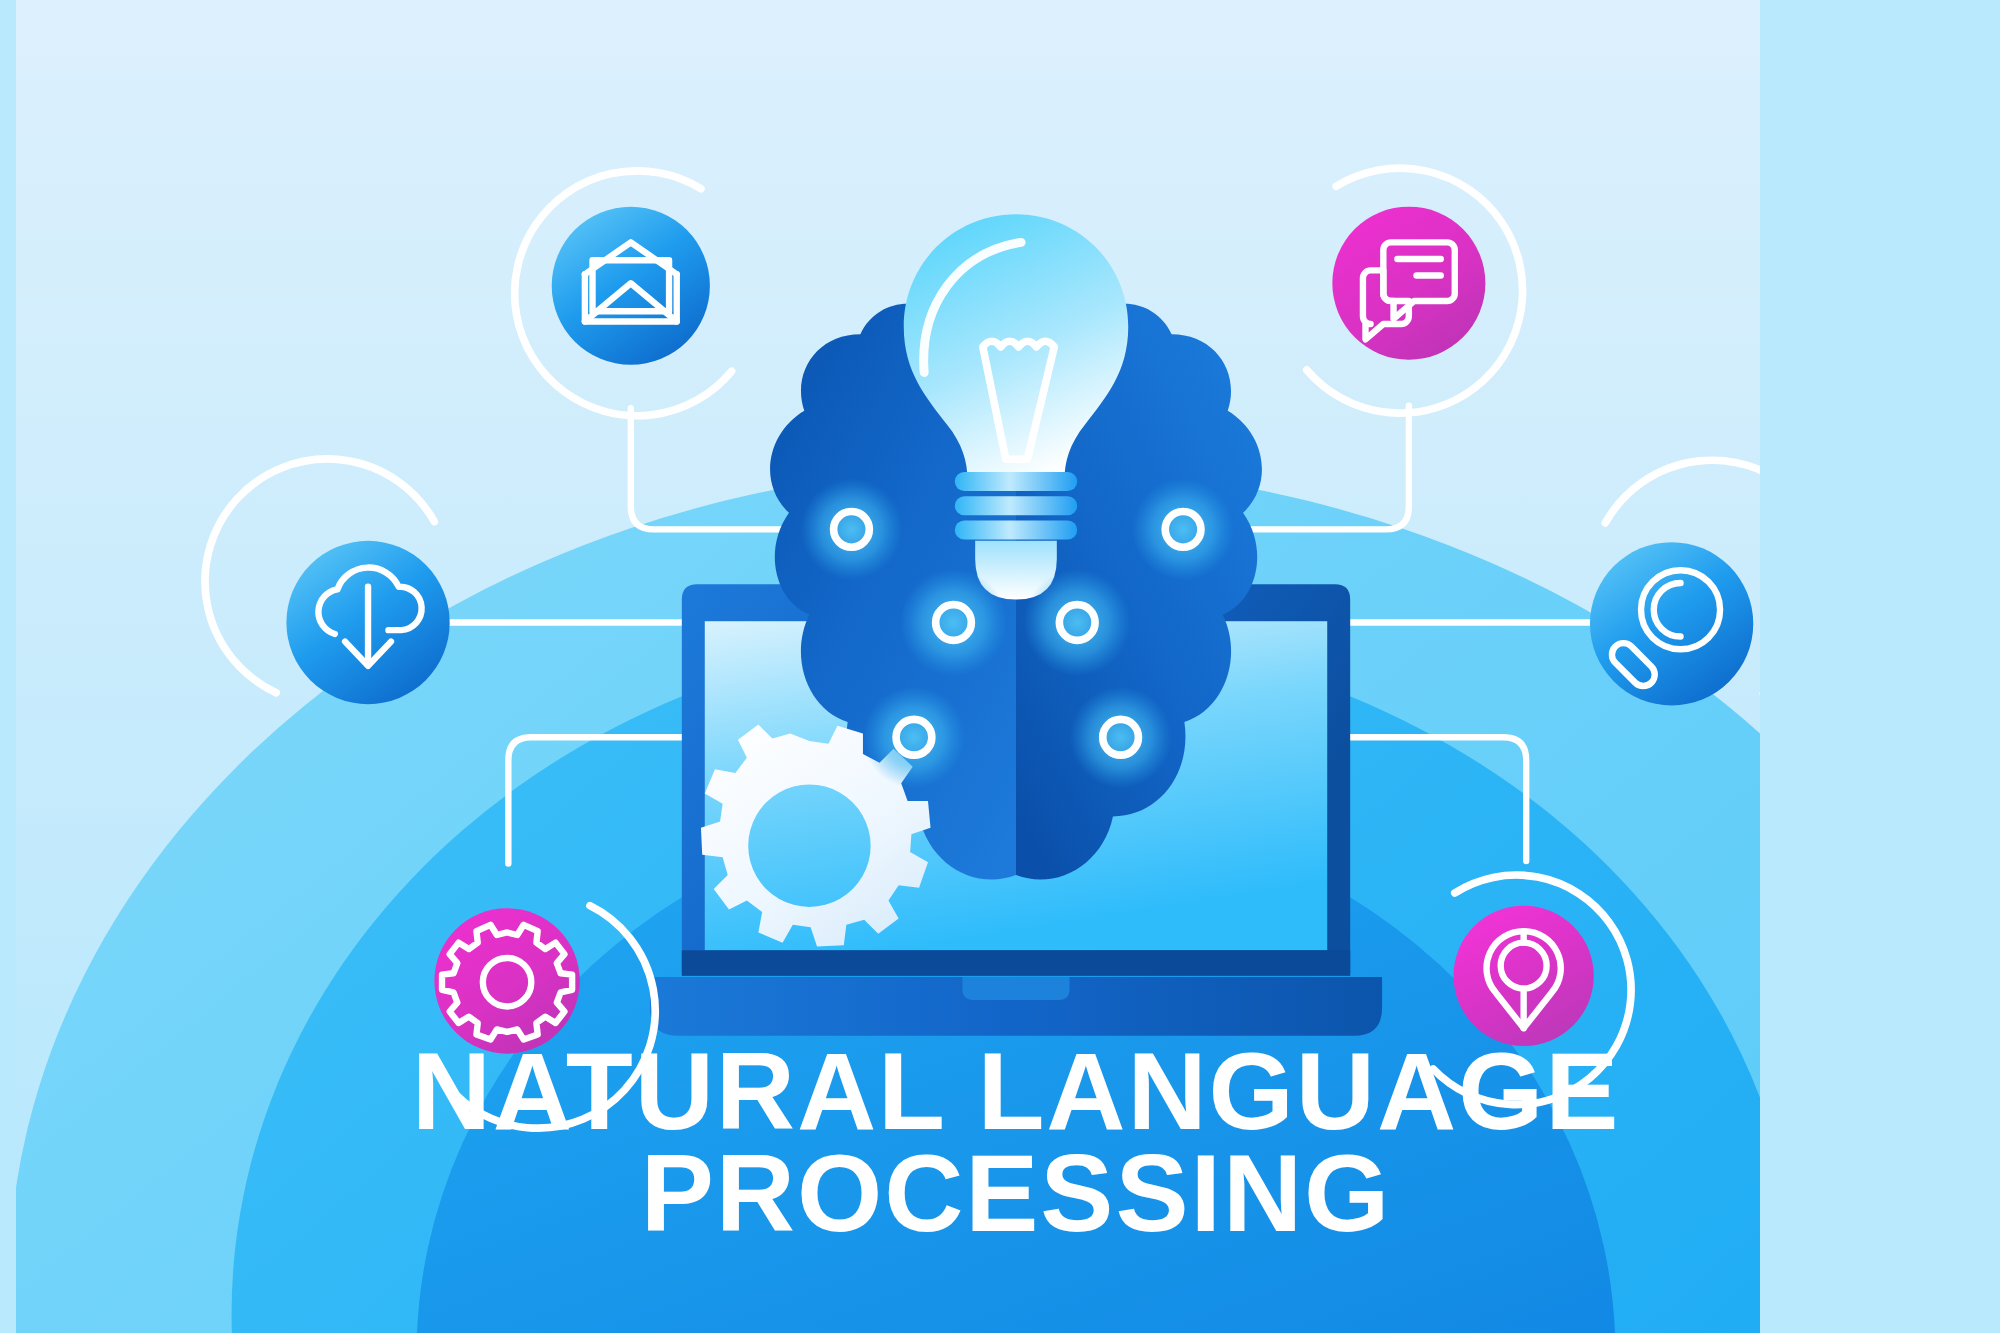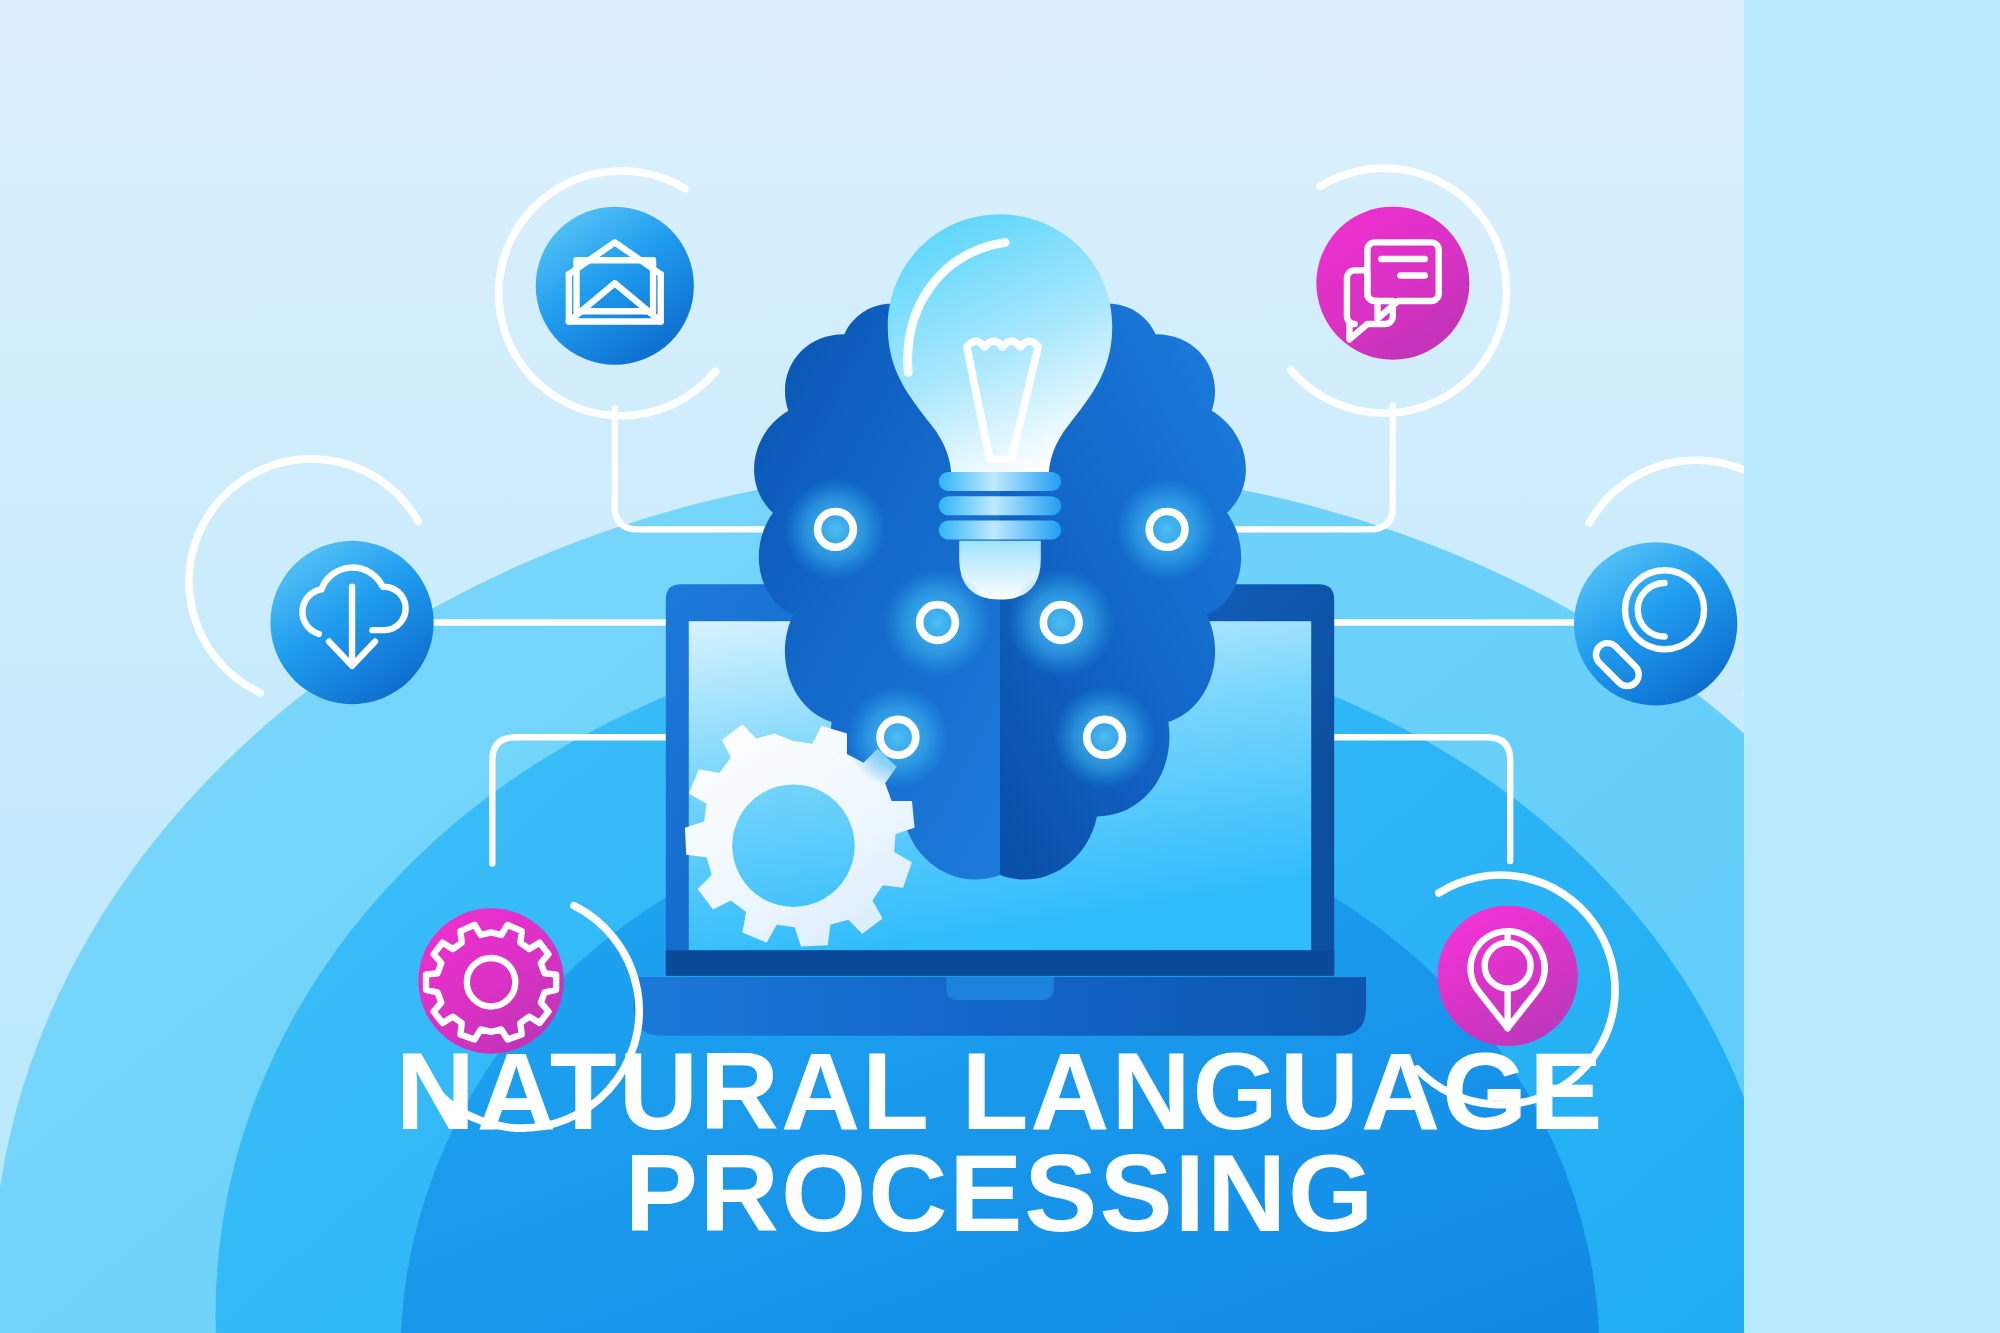--- a/index.html
+++ b/index.html
@@ -6,20 +6,21 @@
     margin: 0;
     padding: 0;
     background: #b9e9fc;
   }
   #stage {
     position: relative;
     width: 1744px;
     height: 1333px;
     overflow: hidden;
     font-family: "Liberation Sans", sans-serif;
+    margin-left: 16px;
   }
   #stage svg {
     display: block;
     width: 2000px;
     height: 1333px;
   }
   .title-text {
     font-family: "Liberation Sans", sans-serif;
     font-weight: bold;
     font-size: 86px;

